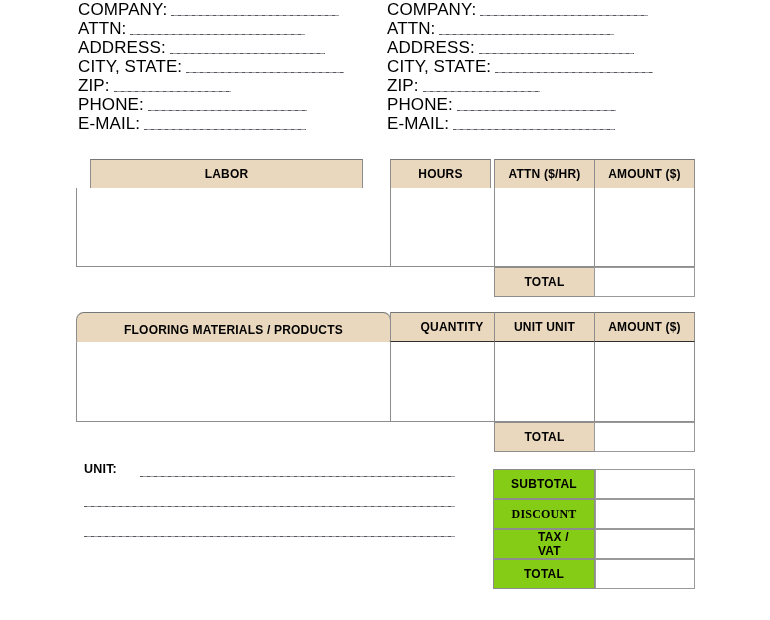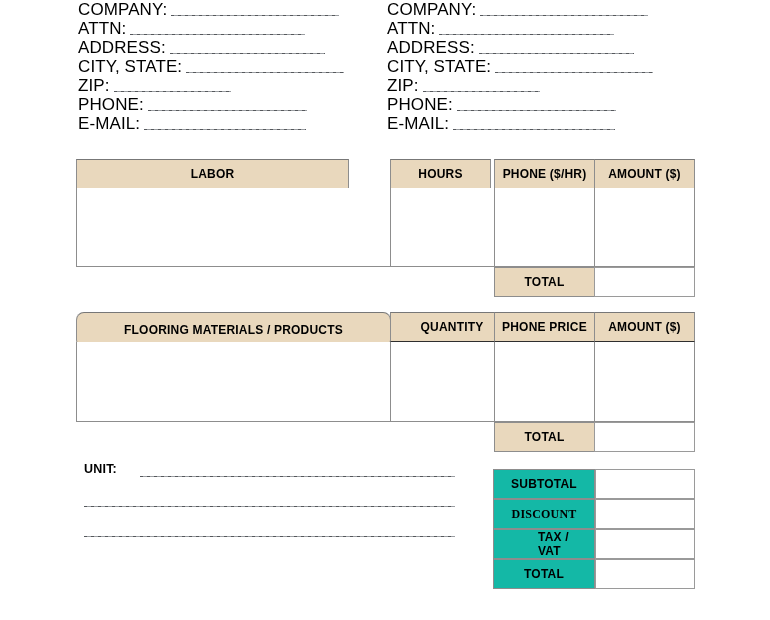--- a/index.html
+++ b/index.html
@@ -106,21 +106,21 @@
   }
 
   
   #summary-table { position: absolute; left: 493px; top: 469px; }
   .sum-label {
     position: absolute;
     box-sizing: border-box;
     width: 102px;
     height: 30px;
     left: 0px;
-    background: #14b8a6;
+    background: #84cc16;
     border: 1px solid #8d8d8d;
     display: flex;
     align-items: center;
     justify-content: center;
     font-size: 12px;
     font-weight: bold;
     letter-spacing: 0.2px;
   }
   .sum-value {
     position: absolute;
@@ -178,39 +178,39 @@
   <div class="contact-row">
     <span class="contact-label">PHONE:</span><span class="fill-line" style="width:159px"></span>
   </div>
   <div class="contact-row">
     <span class="contact-label">E-MAIL:</span><span class="fill-line" style="width:162px"></span>
   </div>
 </div>
 
 <div class="tbl" id="labor-table">
 
-  <div class="cell hdr-cell" style="left:76px;  top:159px; width:273px; height:30px;">LABOR</div>
+  <div class="cell hdr-cell" style="left:90px;  top:159px; width:273px; height:30px;">LABOR</div>
   <div class="cell hdr-cell" style="left:390px; top:159px; width:101px; height:30px;">HOURS</div>
-  <div class="cell hdr-cell" style="left:494px; top:159px; width:101px; height:30px;">PHONE ($/HR)</div>
+  <div class="cell hdr-cell" style="left:494px; top:159px; width:101px; height:30px;">ATTN ($/HR)</div>
   <div class="cell hdr-cell" style="left:594px; top:159px; width:101px; height:30px;">AMOUNT ($)</div>
 
   <div class="cell body-cell" style="left:76px;  top:188px; width:315px; height:79px;"></div>
   <div class="cell body-cell" style="left:390px; top:188px; width:105px; height:79px;"></div>
   <div class="cell body-cell" style="left:494px; top:188px; width:101px; height:79px;"></div>
   <div class="cell body-cell" style="left:594px; top:188px; width:101px; height:79px;"></div>
 
   <div class="cell total-label-cell" style="left:494px; top:267px; width:101px; height:30px;">TOTAL</div>
   <div class="cell total-value-cell" style="left:594px; top:267px; width:101px; height:30px;"></div>
 </div>
 
 <div class="tbl" id="materials-table">
 
   <div class="cell hdr-cell" style="left:76px;  top:312px; width:315px; height:36px;border-radius:8px;">FLOORING MATERIALS / PRODUCTS</div>
   <div class="cell hdr-cell" style="left:390px; top:312px; width:124px; height:30px;">QUANTITY</div>
-  <div class="cell hdr-cell" style="left:494px; top:312px; width:101px; height:30px;">PHONE PRICE</div>
+  <div class="cell hdr-cell" style="left:494px; top:312px; width:101px; height:30px;">UNIT UNIT</div>
   <div class="cell hdr-cell" style="left:594px; top:312px; width:101px; height:30px;">AMOUNT ($)</div>
 
   <div class="cell body-cell" style="left:76px;  top:342px; width:315px; height:80px;"></div>
   <div class="cell body-cell" style="left:390px; top:342px; width:105px; height:80px;"></div>
   <div class="cell body-cell" style="left:494px; top:342px; width:101px; height:80px;"></div>
   <div class="cell body-cell" style="left:594px; top:342px; width:101px; height:80px;"></div>
 
   <div class="cell total-label-cell" style="left:494px; top:422px; width:101px; height:30px;">TOTAL</div>
   <div class="cell total-value-cell" style="left:594px; top:422px; width:101px; height:30px;"></div>
 </div>

